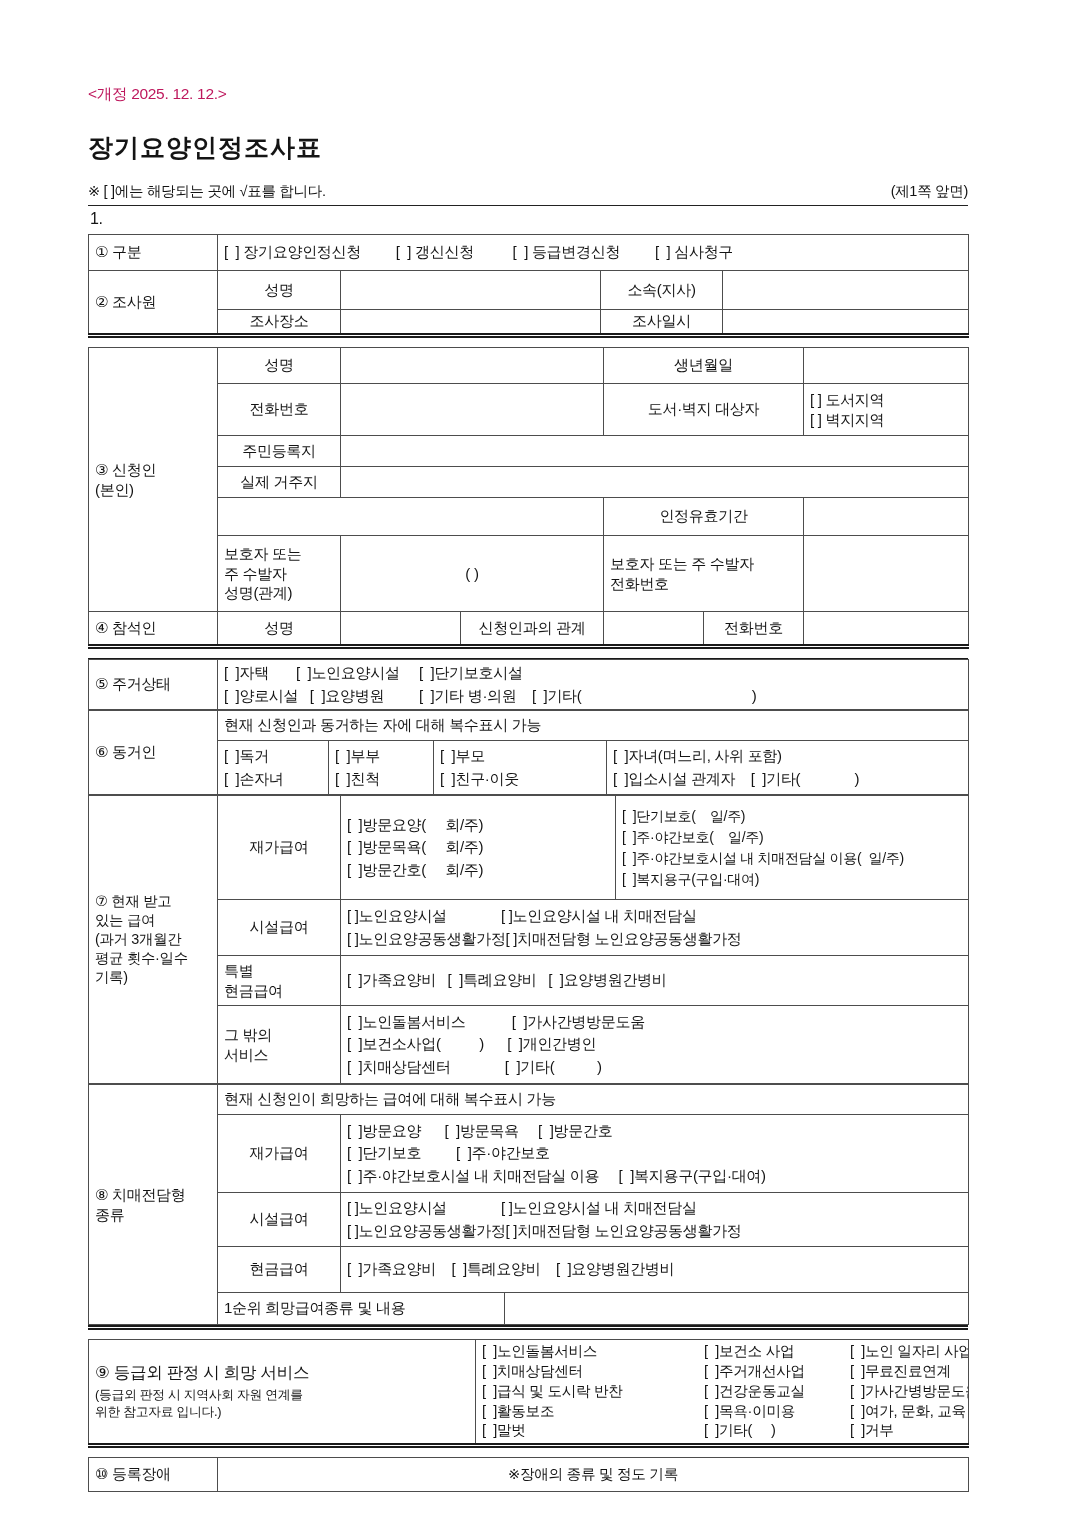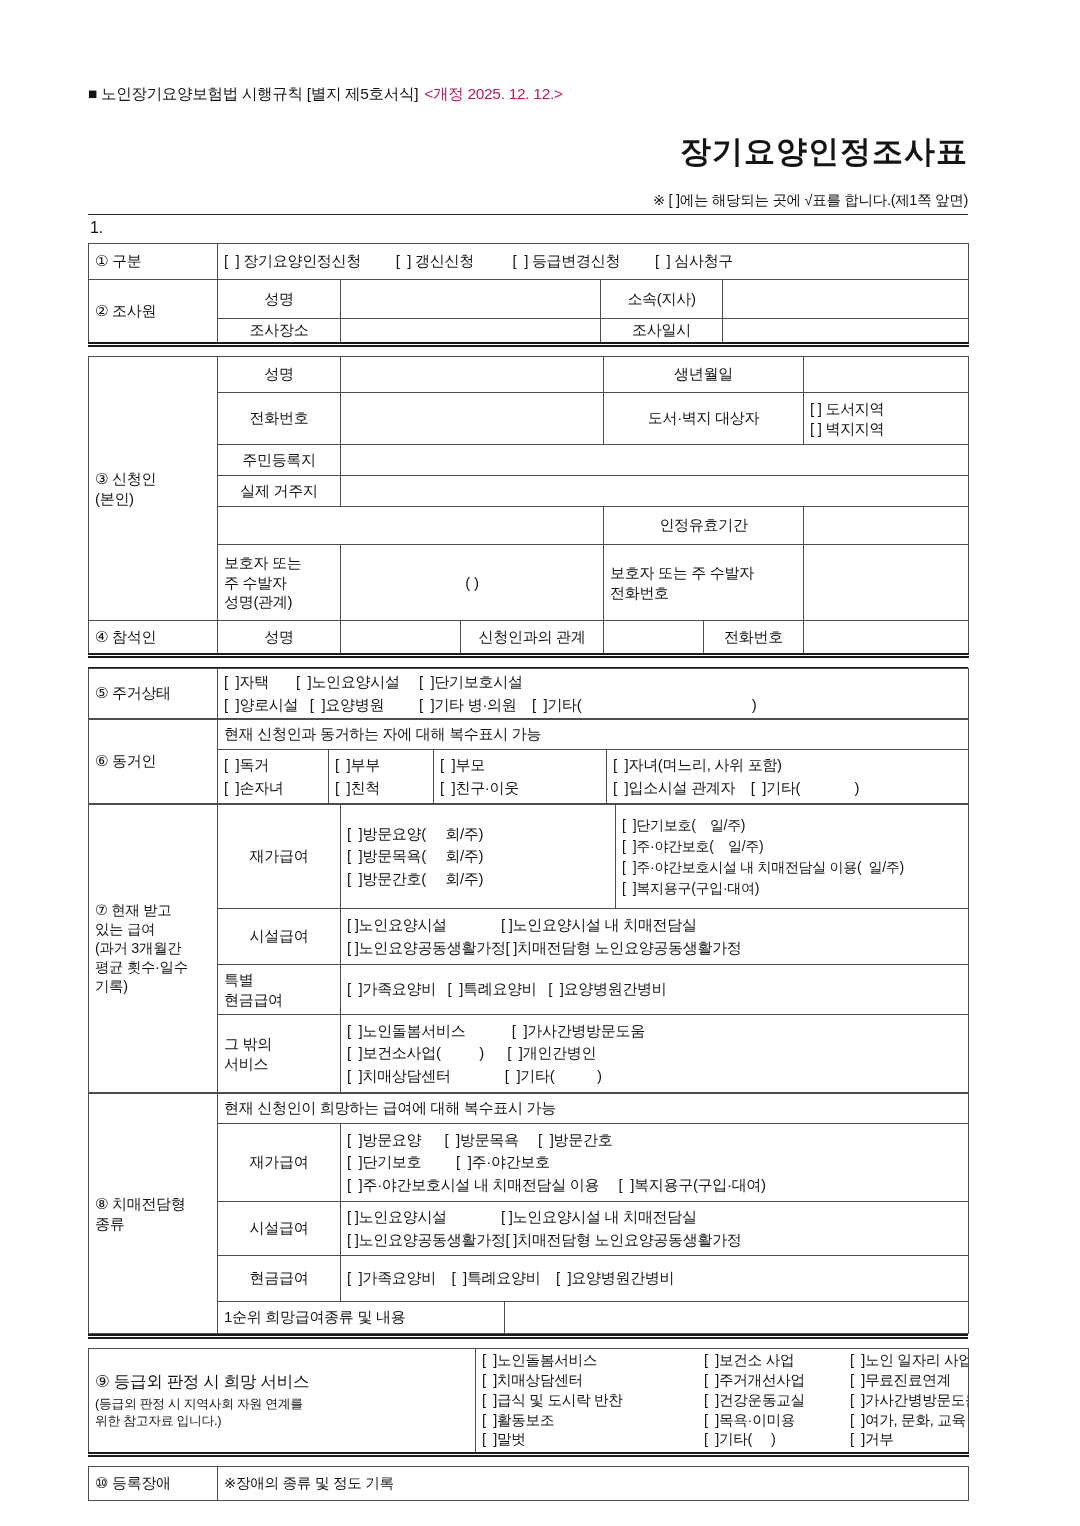--- a/index.html
+++ b/index.html
@@ -7,22 +7,22 @@
     width:1080px;height:1526px;box-sizing:border-box;overflow:hidden;
     background:#ffffff;margin:0 auto;position:relative;
     padding:84px 0 0 88px;
     font-family:"Liberation Sans","DejaVu Sans",sans-serif;
     color:#141414;letter-spacing:-0.3px;
   }
   .content{width:880px;}
   
   .hdr{font-size:15.5px;display:flex;align-items:baseline;gap:6px;}
   .hdr .rev{color:#be185d;}
-  .title{font-size:31px;font-weight:bold;text-align:right;margin:26px 0 18px 0;letter-spacing:1px;}
-  .noteline{display:flex;justify-content:flex-end;font-size:14.5px;margin:0 0 4px 8px;}
+  .title{font-size:25px;font-weight:bold;text-align:left;margin:26px 0 18px 0;letter-spacing:1px;}
+  .noteline{display:flex;justify-content:space-between;font-size:14.5px;margin:0 0 4px 0;}
   .rule{border:none;border-top:1.6px solid #222;margin:2px 0 4px 0;}
   .itemno{font-size:16px;margin:2px 0 6px 2px;}
   
   table.ft{border-collapse:collapse;table-layout:fixed;width:880px;
     border-top:1.6px solid #1a1a1a;border-bottom:5px double #1a1a1a;margin-bottom:9px;}
   table.ft td{border:1px solid #4d4d4d;font-size:15px;padding:2px 6px;vertical-align:middle;
     overflow:hidden;}
   td.lab{text-align:left;padding-left:7px;}
   td.ctr{text-align:center;padding-left:2px;padding-right:2px;}
   td.pre{white-space:pre;line-height:1.5;}
@@ -31,32 +31,31 @@
   .stack table{border-collapse:collapse;table-layout:fixed;width:880px;}
   .stack table td{border:1px solid #4d4d4d;font-size:15px;padding:2px 6px;vertical-align:middle;overflow:hidden;}
   .stack table{border-top:none;border-bottom:none;}
   td.sep-lt{border-top:1px solid #b3b3b3 !important;}
   
   .g9{display:grid;grid-template-columns:218px 142px 1fr;column-gap:4px;
     font-size:14.6px;line-height:1.36;white-space:pre;}
   .s9label{font-size:16.5px;margin-bottom:3px;}
   .s9sub{font-size:12.8px;white-space:pre-line;line-height:1.3;}
   
-  .cell10{display:flex;justify-content:flex-start;align-items:center;}
+  .cell10{display:flex;justify-content:center;align-items:center;}
   .note10{font-size:14.6px;}
   .smallops{white-space:pre-line;font-size:13.8px;line-height:1.3;}
 </style>
 </head>
 <body>
 
 <div class="page">
 <div class="content">
 
   <div class="hdr">
-    <span>■ 노인장기요양보험법 시행규칙 [별지 제5호서식]</span>
     <span class="rev">&lt;개정 2025. 12. 12.&gt;</span>
   </div>
 
   <div class="title">장기요양인정조사표</div>
 
   <div class="noteline">
     <span>※ [   ]에는 해당되는 곳에 √표를 합니다.</span>
     <span>(제1쪽 앞면)</span>
   </div>
   <hr class="rule">

